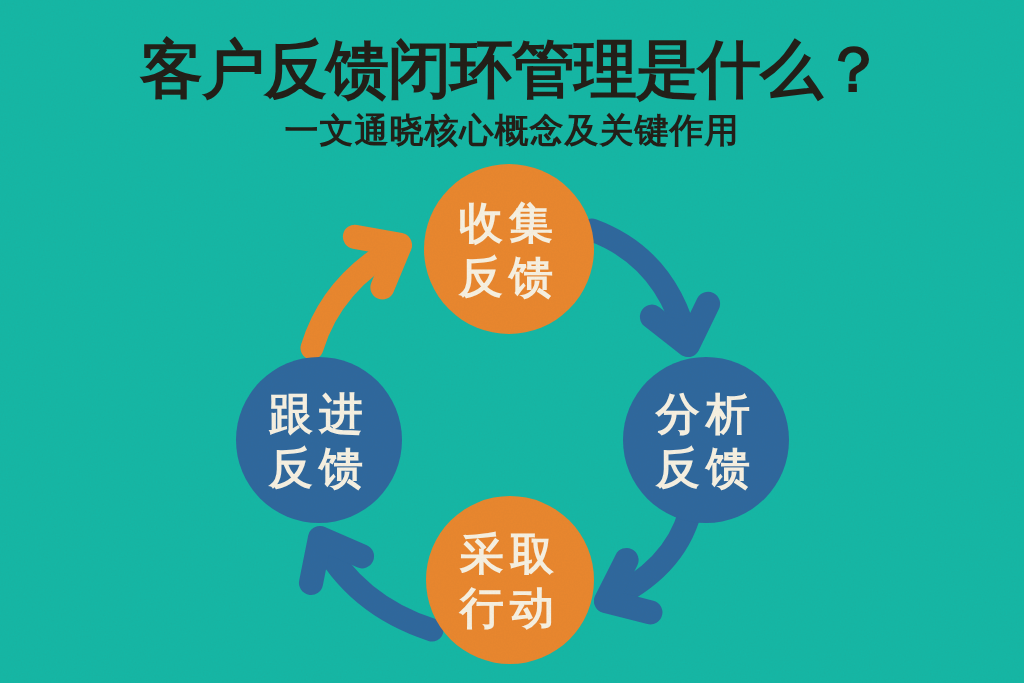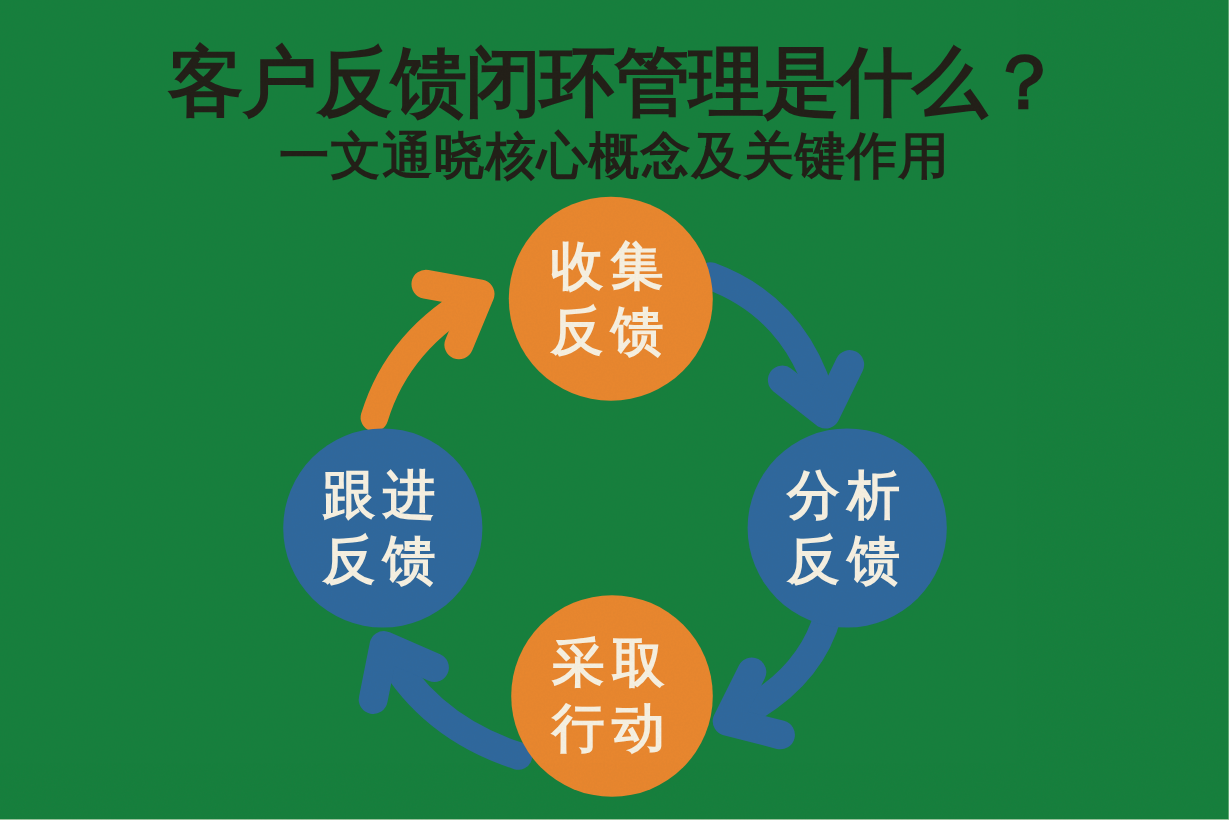--- a/index.html
+++ b/index.html
@@ -5,21 +5,21 @@
   html, body {
     margin: 0;
     padding: 0;
     background: #F9F2E2;
     font-family: "Liberation Sans", "DejaVu Sans", sans-serif;
   }
   .canvas {
     position: relative;
     width: 1024px;
     height: 683px;
-    background: #15803d;
+    background: #14b8a6;
     overflow: hidden;
   }
   .title {
     position: absolute;
     top: 32px;
     left: 0;
     width: 100%;
     text-align: center;
     font-size: 63px;
     line-height: 74px;
@@ -27,21 +27,21 @@
     letter-spacing: -1px;
     color: #211E17;
     white-space: nowrap;
   }
   .subtitle {
     position: absolute;
     top: 106px;
     left: 0;
     width: 100%;
     text-align: center;
-    font-size: 42px;
+    font-size: 34px;
     line-height: 48px;
     font-weight: 700;
     letter-spacing: 1px;
     color: #211E17;
     white-space: nowrap;
   }
   svg.diagram {
     position: absolute;
     inset: 0;
     width: 1024px;

